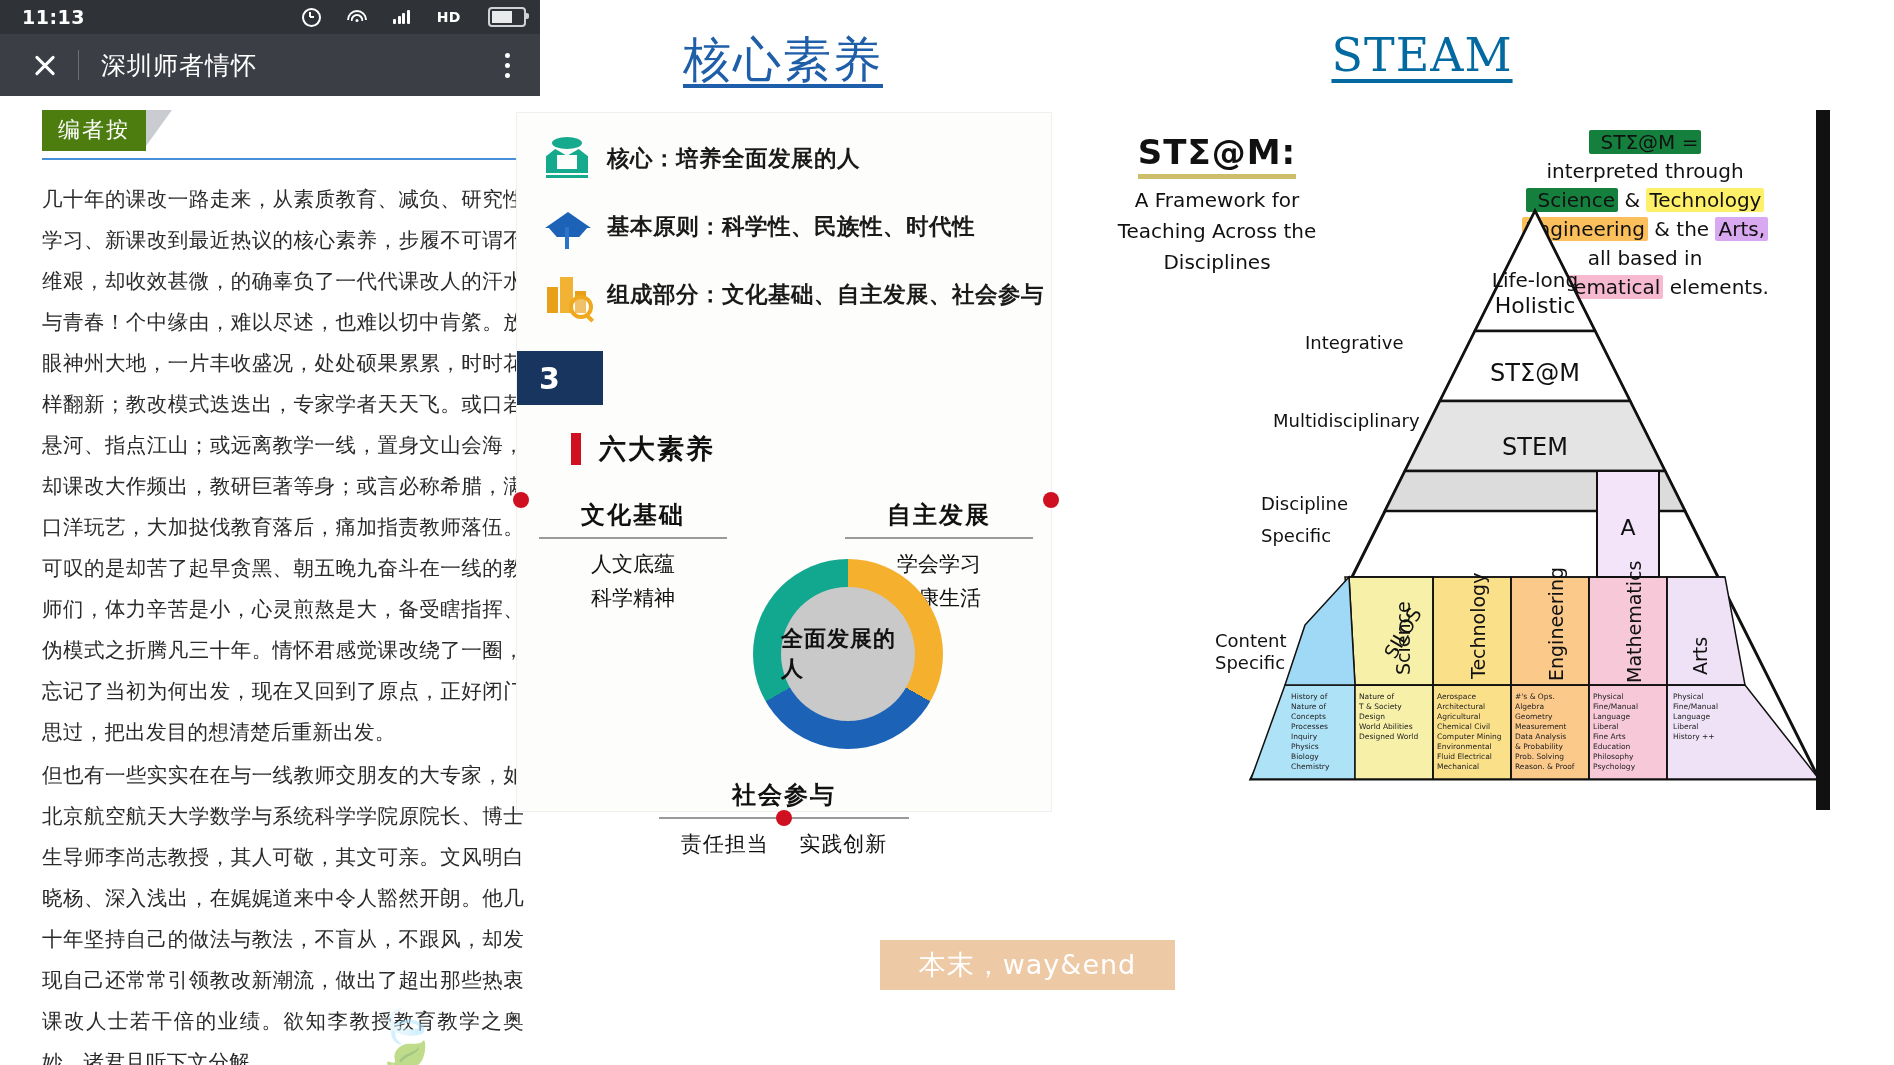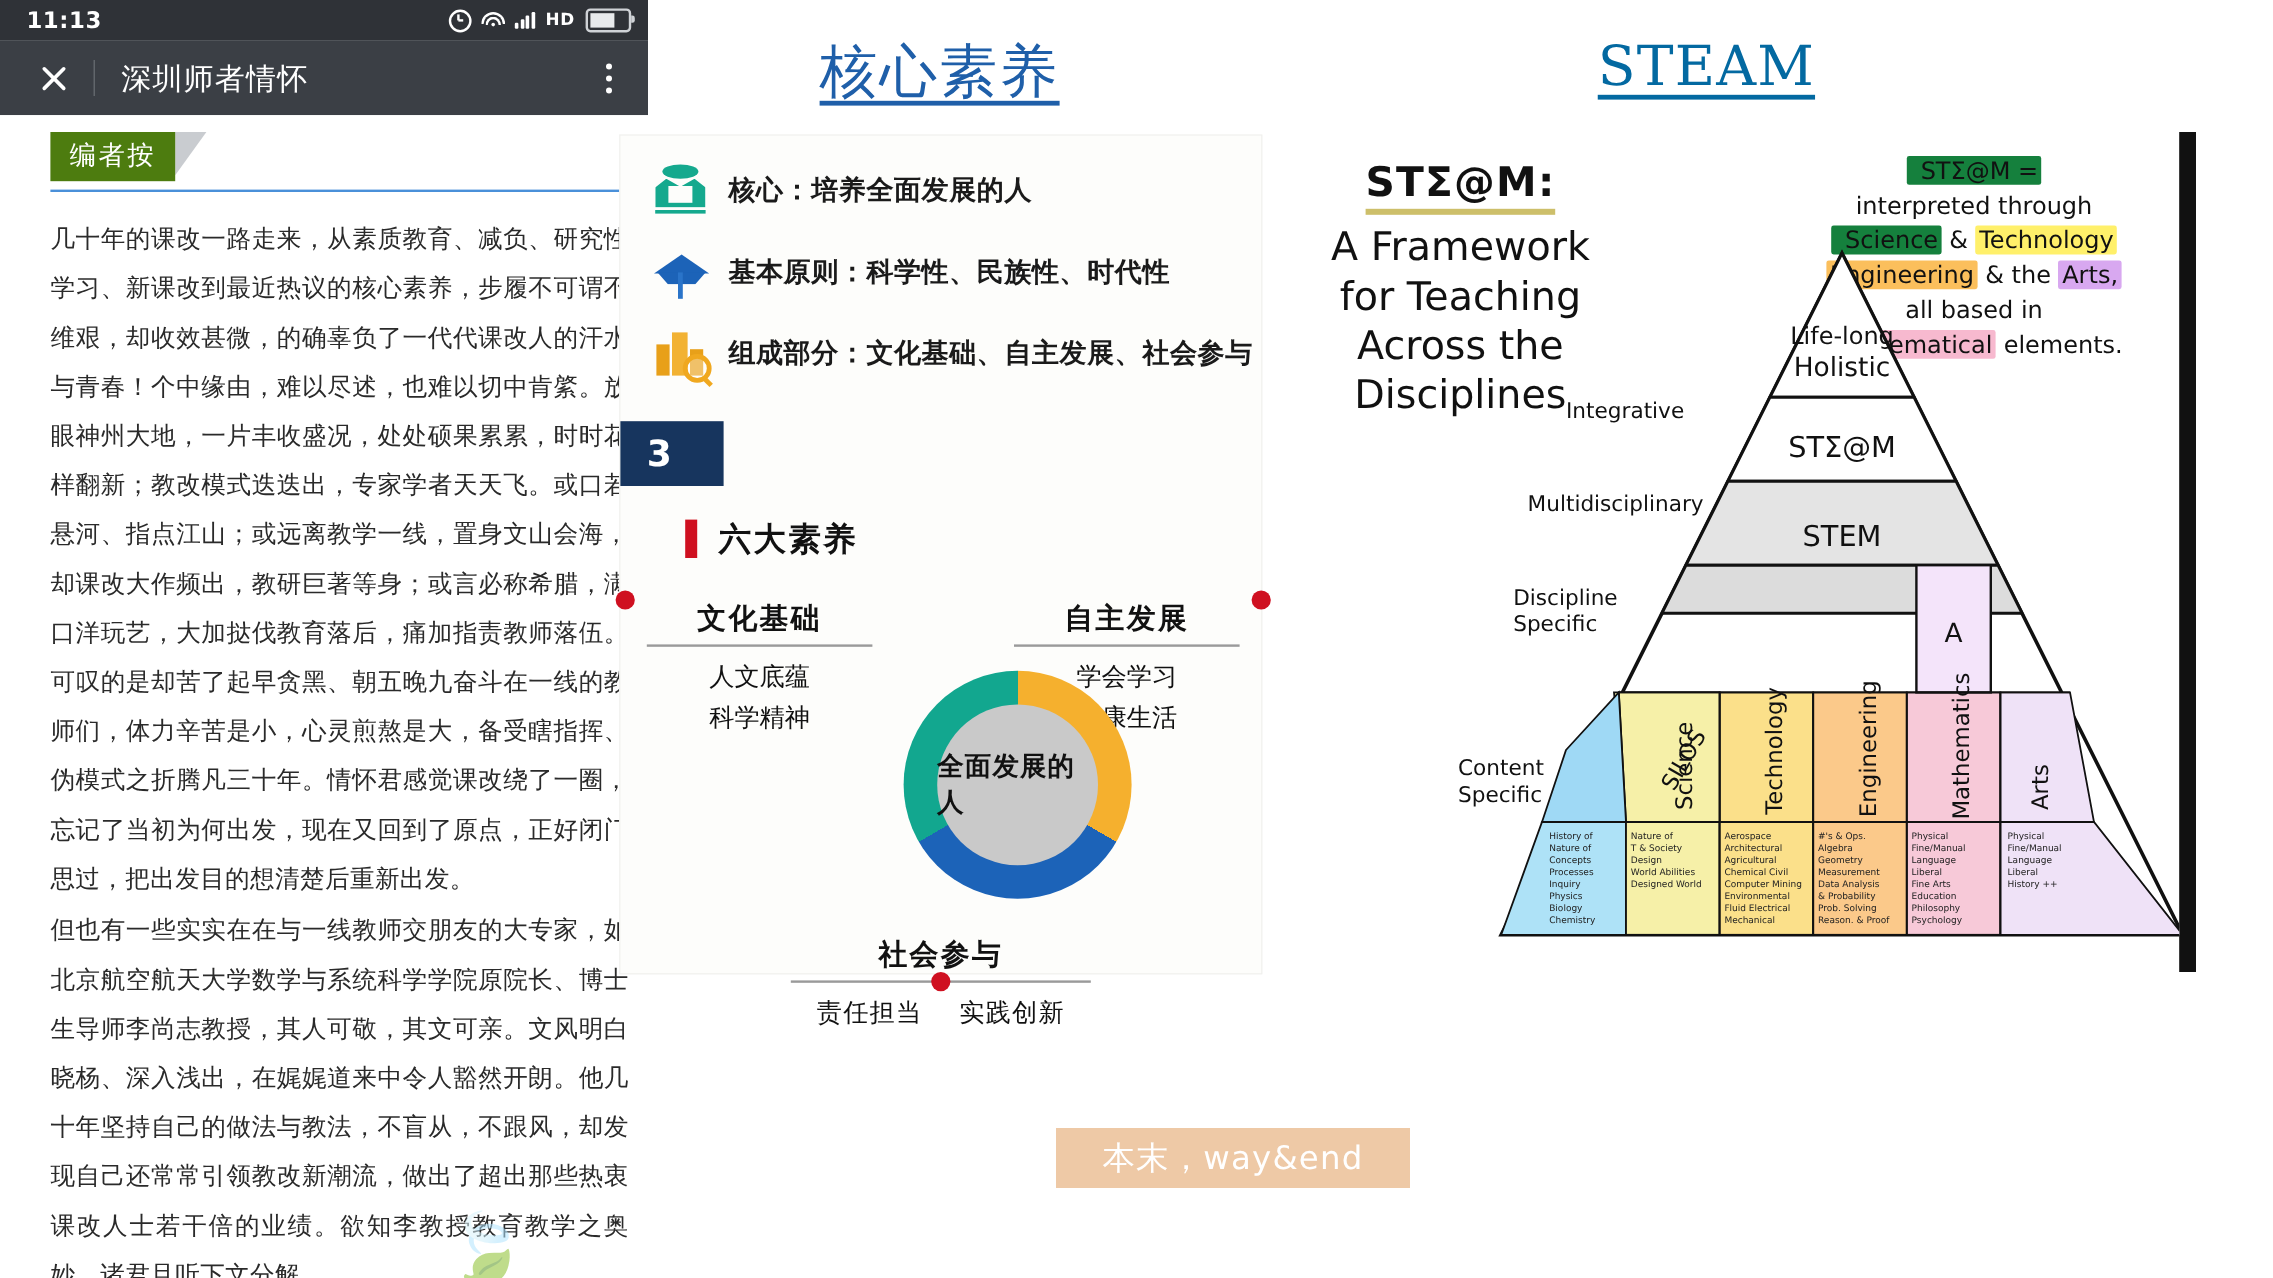--- a/index.html
+++ b/index.html
@@ -6,21 +6,21 @@
   body{
     width:1894px;height:1065px;background:#ffffff;overflow:hidden;
     font-family:"DejaVu Sans","Liberation Sans",sans-serif;
     position:relative;
   }
   
   #phone{position:absolute;left:0;top:0;width:540px;height:1065px;background:#fff;}
   .statusbar{position:absolute;left:0;top:0;width:540px;height:34px;background:#2f3237;color:#fff;
     display:flex;align-items:center;}
   .sb-time{font-size:19px;font-weight:bold;margin-left:22px;letter-spacing:.5px;}
-  .sb-right{margin-left:auto;display:flex;align-items:center;gap:9px;margin-right:14px;}
+  .sb-right{margin-left:auto;display:flex;align-items:center;gap:27px;margin-right:14px;}
   .sb-hd{font-size:14px;font-weight:bold;letter-spacing:.5px;}
   .batt{width:34px;height:16px;border:2px solid #cfd2d6;border-radius:4px;position:relative;display:inline-block;}
   .batt:after{content:"";position:absolute;right:-5px;top:4px;width:3px;height:6px;background:#cfd2d6;border-radius:0 2px 2px 0;}
   .batt i{position:absolute;left:2px;top:2px;bottom:2px;width:58%;background:#e8eaec;display:block;}
   .wifi{width:18px;height:14px;position:relative;display:inline-block;}
   .wifi span{position:absolute;left:50%;transform:translateX(-50%);border:2px solid #fff;border-bottom:none;
     border-radius:50% 50% 0 0 / 100% 100% 0 0;}
   .wifi span:nth-child(1){width:16px;height:8px;top:0;}
   .wifi span:nth-child(2){width:9px;height:5px;top:4px;}
   .wifi span:nth-child(3){width:3px;height:3px;top:9px;background:#fff;border-radius:50%;border:none;}
@@ -114,21 +114,21 @@
   
   #right{position:absolute;left:1060px;top:0;width:834px;height:1065px;}
   .right-title{position:absolute;left:0;right:110px;top:28px;text-align:center;
     font-family:"DejaVu Serif","Liberation Serif",serif;font-size:46px;color:#0369a1;
     text-decoration:underline;text-underline-offset:8px;letter-spacing:1px;}
   .pyrbox{position:absolute;left:15px;top:110px;width:755px;height:700px;background:#fff;
     border-right:14px solid #111;box-sizing:border-box;overflow:hidden;}
   .pyr-head{position:absolute;left:22px;top:22px;width:240px;text-align:center;
     font-family:"DejaVu Sans","Liberation Sans",sans-serif;color:#111;}
   .pyr-head .t1{font-size:34px;font-weight:bold;letter-spacing:1px;border-bottom:5px solid #cdbf6a;display:inline-block;padding-bottom:2px;}
-  .pyr-head .t2{font-size:33px;margin-top:6px;line-height:41px;text-align:center;}
+  .pyr-head .t2{font-size:20px;margin-top:6px;line-height:31px;text-align:center;}
   .eqbox{position:absolute;right:26px;top:18px;width:290px;text-align:center;font-size:20px;line-height:29px;color:#111;}
   .hl{padding:0 3px;border-radius:2px;}
   .hl-y{background:#fff06a;} .hl-g{background:#15803d;padding-left:12px;} .hl-o{background:#fbbf5c;}
   .hl-p{background:#d8a8f0;} .hl-pk{background:#f7b9cf;}
 
   .pyramid{position:absolute;left:170px;top:95px;width:580px;height:580px;}
 
   .sidenote{position:absolute;font-size:18px;color:#111;}
   .caption{position:absolute;left:880px;top:940px;width:295px;height:50px;background:#eec9a6;
     display:flex;align-items:center;justify-content:center;color:#fff;font-size:27px;letter-spacing:1px;}
@@ -390,18 +390,18 @@
         <text x="428" y="494">Physical</text>
           <text x="428" y="504">Fine/Manual</text>
           <text x="428" y="514">Language</text>
         <text x="428" y="524">Liberal</text>
           <text x="428" y="534">History ++</text>
       </g>
     </svg>
 
     <div class="sidenote" style="left:230px;top:222px;">Integrative</div>
     <div class="sidenote" style="left:198px;top:300px;">Multidisciplinary</div>
-    <div class="sidenote" style="left:186px;top:378px;width:90px;line-height:22px;">Discipline Specific</div>
+    <div class="sidenote" style="left:186px;top:378px;width:90px;line-height:32px;">Discipline Specific</div>
     <div class="sidenote" style="left:140px;top:520px;width:96px;line-height:22px;">Content Specific</div>
   </div>
 </div>
 
 <div class="caption">本末，way&amp;end</div>
 
 </body></html>

